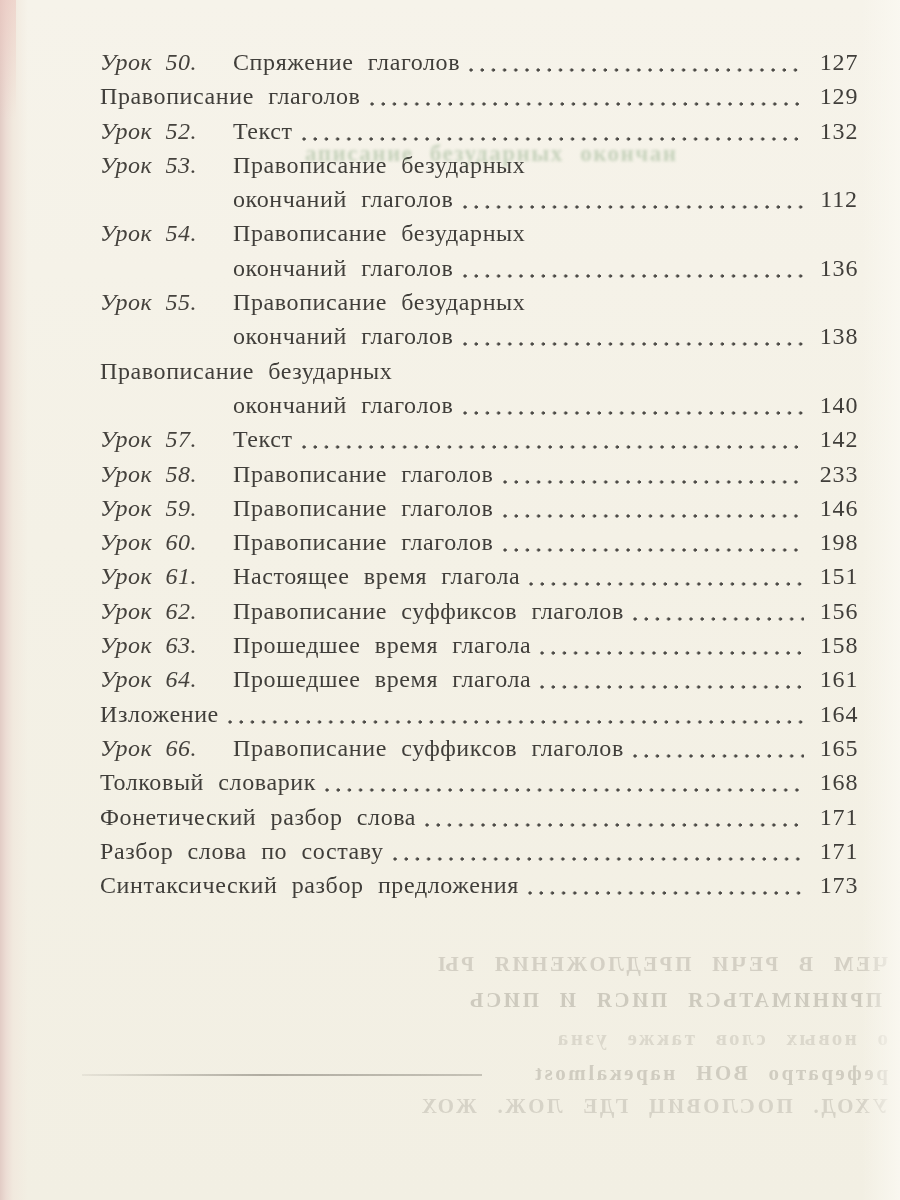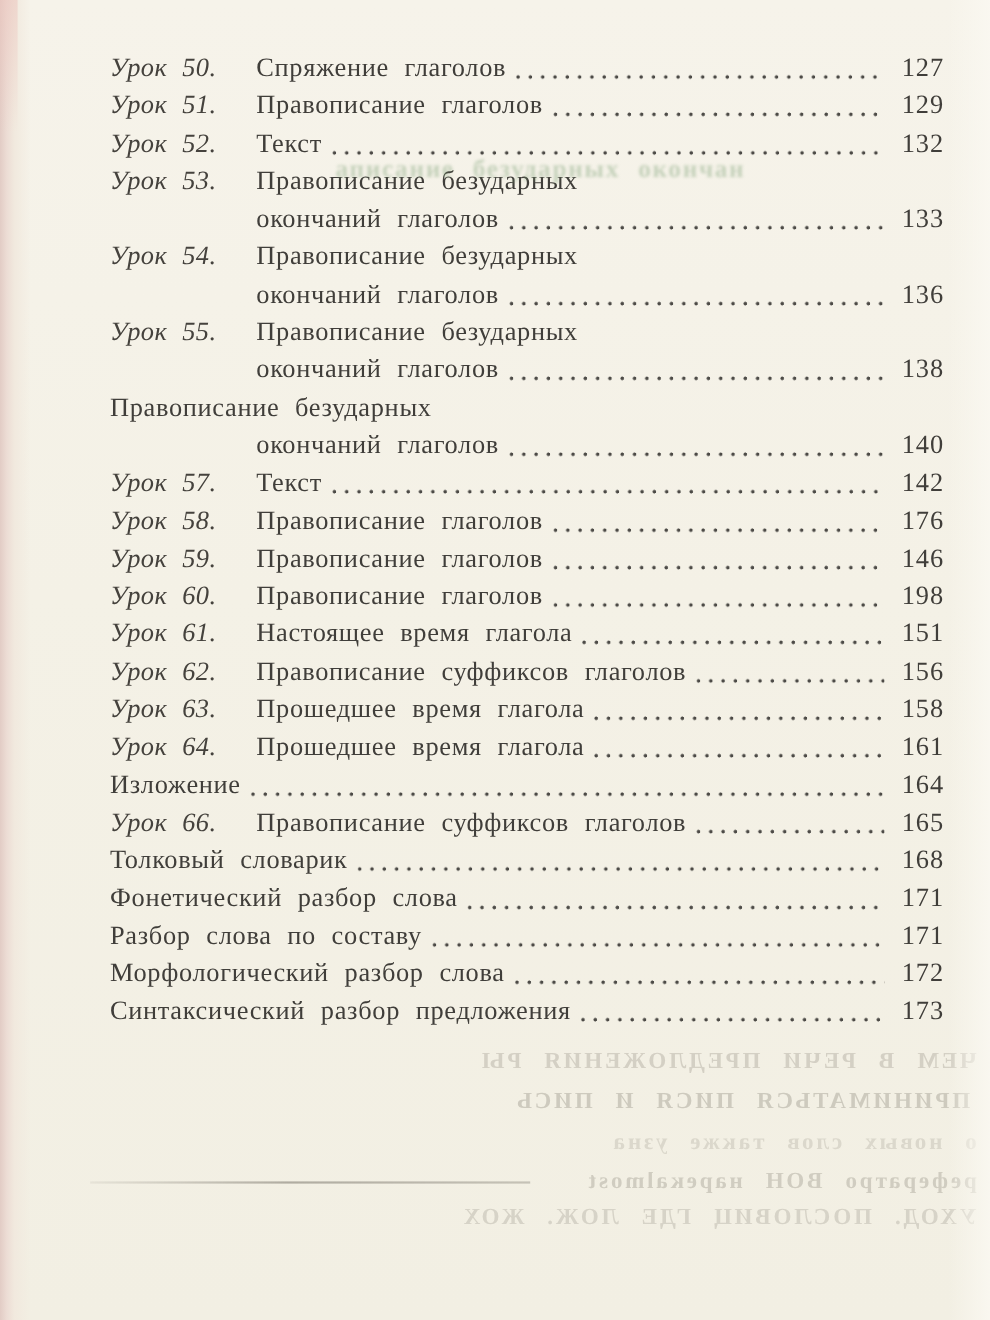--- a/index.html
+++ b/index.html
@@ -81,21 +81,20 @@
       <div class="toc-entry">
         <div class="toc-line">
           <span class="label-slot">Урок 50.</span>
           <span class="t">Спряжение глаголов</span>
           <span class="leader"></span>
           <span class="pg">127</span>
         </div>
       </div>
       <div class="toc-entry">
         <div class="toc-line">
-          <span class="label-slot">Урок 51.</span>
           <span class="t">Правописание глаголов</span>
           <span class="leader"></span>
           <span class="pg">129</span>
         </div>
       </div>
       <div class="toc-entry">
         <div class="toc-line">
           <span class="label-slot">Урок 52.</span>
           <span class="t">Текст</span>
           <span class="leader"></span>
@@ -104,21 +103,21 @@
       </div>
       <div class="toc-entry">
         <div class="toc-line">
           <span class="label-slot">Урок 53.</span>
           <span class="t">Правописание безударных</span>
         </div>
         <div class="toc-line">
           <span class="label-slot"></span>
           <span class="t">окончаний глаголов</span>
           <span class="leader"></span>
-          <span class="pg">133</span>
+          <span class="pg">112</span>
         </div>
       </div>
       <div class="toc-entry">
         <div class="toc-line">
           <span class="label-slot">Урок 54.</span>
           <span class="t">Правописание безударных</span>
         </div>
         <div class="toc-line">
           <span class="label-slot"></span>
           <span class="t">окончаний глаголов</span>
@@ -155,21 +154,21 @@
           <span class="t">Текст</span>
           <span class="leader"></span>
           <span class="pg">142</span>
         </div>
       </div>
       <div class="toc-entry">
         <div class="toc-line">
           <span class="label-slot">Урок 58.</span>
           <span class="t">Правописание глаголов</span>
           <span class="leader"></span>
-          <span class="pg">176</span>
+          <span class="pg">233</span>
         </div>
       </div>
       <div class="toc-entry">
         <div class="toc-line">
           <span class="label-slot">Урок 59.</span>
           <span class="t">Правописание глаголов</span>
           <span class="leader"></span>
           <span class="pg">146</span>
         </div>
       </div>
@@ -243,28 +242,20 @@
           <span class="leader"></span>
           <span class="pg">171</span>
         </div>
       </div>
       <div class="toc-entry">
         <div class="toc-line">
           <span class="label-slot none"></span>
           <span class="t">Разбор слова по составу</span>
           <span class="leader"></span>
           <span class="pg">171</span>
-        </div>
-      </div>
-      <div class="toc-entry">
-        <div class="toc-line">
-          <span class="label-slot none"></span>
-          <span class="t">Морфологический разбор слова</span>
-          <span class="leader"></span>
-          <span class="pg">172</span>
         </div>
       </div>
       <div class="toc-entry">
         <div class="toc-line">
           <span class="label-slot none"></span>
           <span class="t">Синтаксический разбор предложения</span>
           <span class="leader"></span>
           <span class="pg">173</span>
         </div>
       </div>

